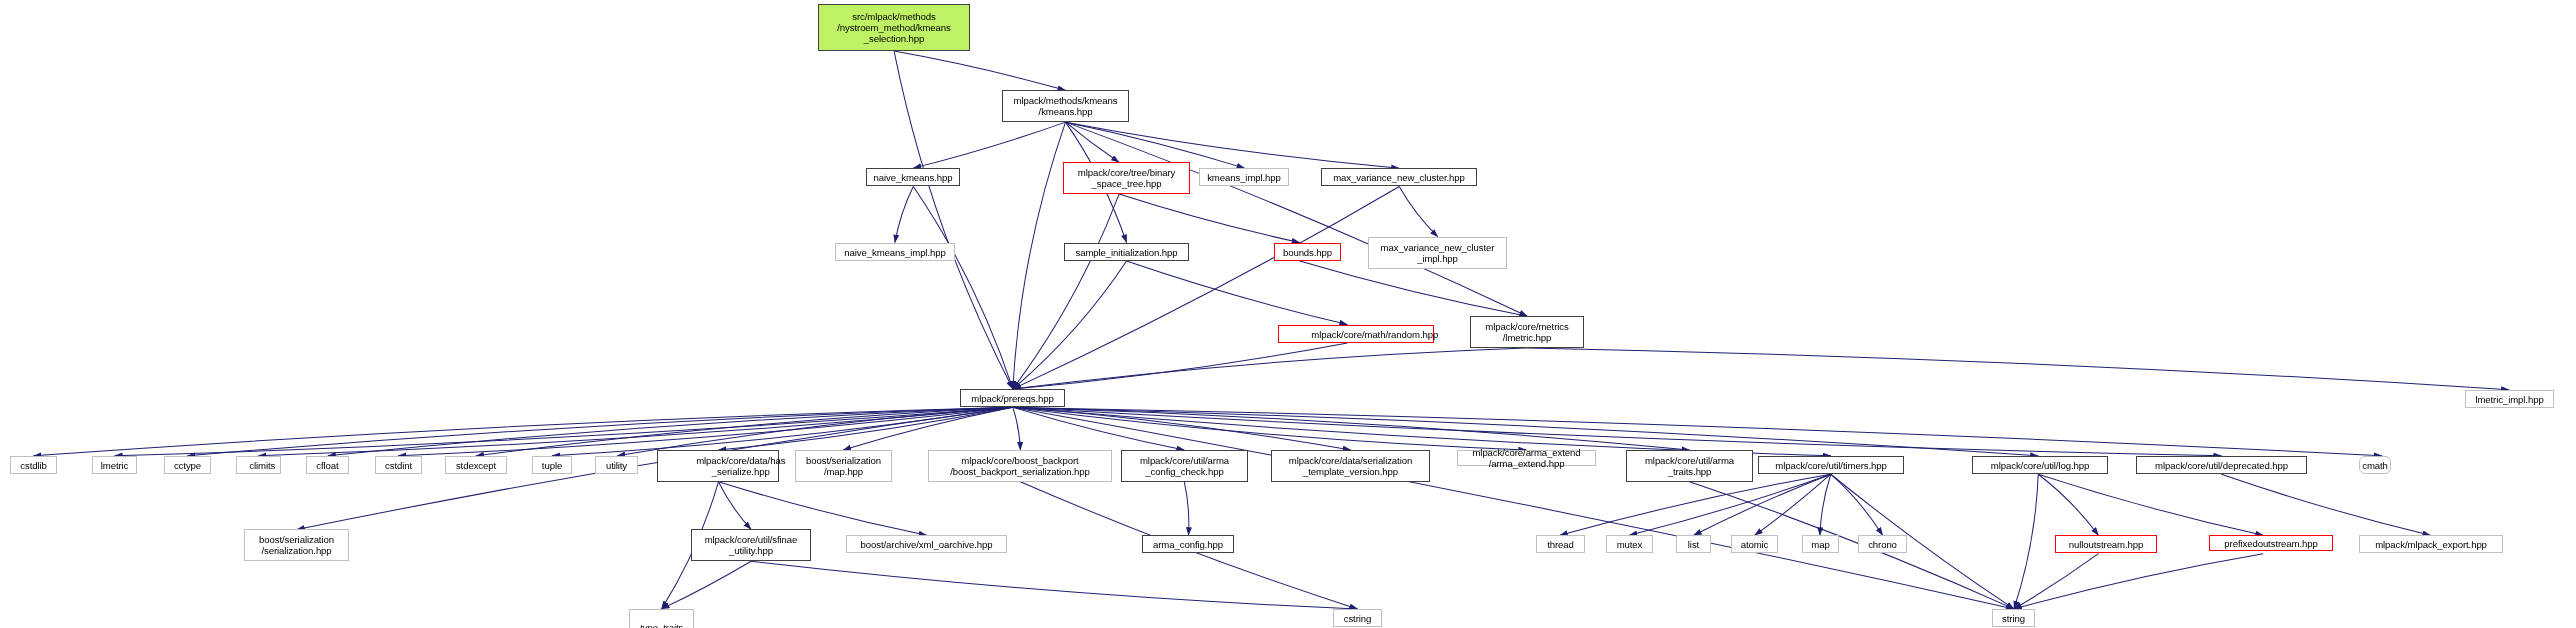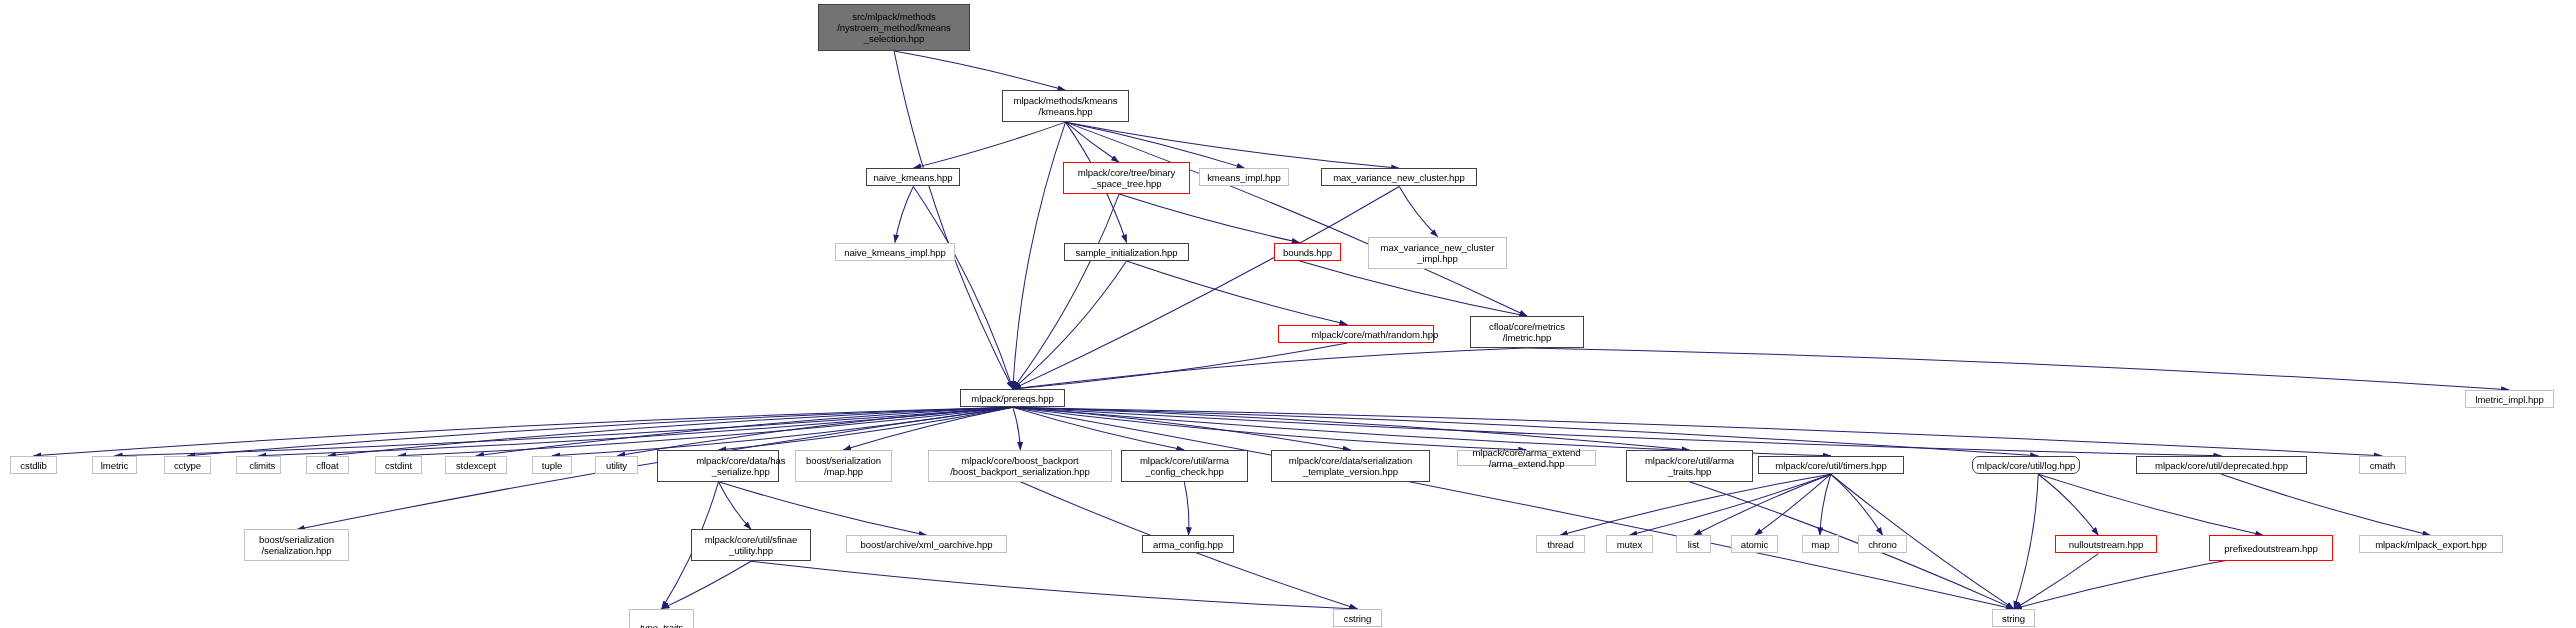--- a/index.html
+++ b/index.html
@@ -44,21 +44,21 @@
   }
   .node.bold {
     border: 1.3px solid #404040;
   }
   .node.red {
     border: 1.3px solid #ff0000;
     margin-left: 8px;
   }
   .node.root {
     border: 1.3px solid #404040;
-    background: #737373;
+    background: #bef264;
   }
 </style>
 </head>
 <body>
 
 <div id="graph">
   <svg id="edges" viewBox="0 0 3080 752" width="2576" height="629">
     <defs>
       <marker id="arrow" markerWidth="9" markerHeight="9" refX="8" refY="3" orient="auto" markerUnits="strokeWidth">
         <path d="M0,0 L0,6 L8.5,3 z" fill="#1f1f70"></path>
@@ -141,21 +141,21 @@
       <div class="node red" style="left: 1055px; top: 162px; width: 127px; height: 32px;">mlpack/core/tree/binary
 _space_tree.hpp</div>
       <div class="node" style="left: 1199px; top: 168px; width: 90px; height: 18.4px;">kmeans_impl.hpp</div>
       <div class="node bold" style="left: 1321px; top: 168px; width: 156px; height: 18.4px;">max_variance_new_cluster.hpp</div>
       <div class="node" style="left: 835px; top: 243px; width: 120px; height: 18.4px;">naive_kmeans_impl.hpp</div>
       <div class="node bold" style="left: 1064px; top: 243px; width: 125px; height: 18.4px;">sample_initialization.hpp</div>
       <div class="node red" style="left: 1266px; top: 243px; width: 67px; height: 18.4px;">bounds.hpp</div>
       <div class="node" style="left: 1368px; top: 237px; width: 139px; height: 32px;">max_variance_new_cluster
 _impl.hpp</div>
       <div class="node red" style="left: 1270px; top: 325px; width: 156px; height: 18.4px; padding-left: 40px;">mlpack/core/math/random.hpp</div>
-      <div class="node bold" style="left: 1470px; top: 316px; width: 114px; height: 32px;">cfloat/core/metrics
+      <div class="node bold" style="left: 1470px; top: 316px; width: 114px; height: 32px;">mlpack/core/metrics
 /lmetric.hpp</div>
       <div class="node" style="left: 2465px; top: 390px; width: 89px; height: 18.4px;">lmetric_impl.hpp</div>
       <div class="node bold" style="left: 960px; top: 389px; width: 105px; height: 18.4px;">mlpack/prereqs.hpp</div>
       <div class="node" style="left: 10px; top: 456px; width: 47px; height: 18.4px;">cstdlib</div>
       <div class="node" style="left: 92px; top: 456px; width: 45px; height: 18.4px;">lmetric</div>
       <div class="node" style="left: 164px; top: 456px; width: 47px; height: 18.4px;">cctype</div>
       <div class="node" style="left: 236px; top: 456px; width: 45px; height: 18.4px; padding-left: 10px;">climits</div>
       <div class="node" style="left: 306px; top: 456px; width: 43px; height: 18.4px;">cfloat</div>
       <div class="node" style="left: 375px; top: 456px; width: 47px; height: 18.4px;">cstdint</div>
       <div class="node" style="left: 445px; top: 456px; width: 62px; height: 18.4px;">stdexcept</div>
@@ -169,36 +169,36 @@
 /boost_backport_serialization.hpp</div>
       <div class="node bold" style="left: 1121px; top: 450px; width: 127px; height: 32px;">mlpack/core/util/arma
 _config_check.hpp</div>
       <div class="node bold" style="left: 1271px; top: 450px; width: 159px; height: 32px;">mlpack/core/data/serialization
 _template_version.hpp</div>
       <div class="node" style="left: 1457px; top: 450px; width: 139px; height: 16px;">mlpack/core/arma_extend
 /arma_extend.hpp</div>
       <div class="node bold" style="left: 1626px; top: 450px; width: 127px; height: 32px;">mlpack/core/util/arma
 _traits.hpp</div>
       <div class="node bold" style="left: 1758px; top: 456px; width: 146px; height: 18.4px;">mlpack/core/util/timers.hpp</div>
-      <div class="node bold" style="left: 1972px; top: 456px; width: 108px; height: 18.4px; border-radius: 7px;">mlpack/core/util/log.hpp</div>
+      <div class="node bold" style="left: 1972px; top: 456px; width: 136px; height: 18.4px;">mlpack/core/util/log.hpp</div>
       <div class="node bold" style="left: 2136px; top: 456px; width: 171px; height: 18.4px;">mlpack/core/util/deprecated.hpp</div>
-      <div class="node" style="left: 2359px; top: 456px; width: 47px; height: 18.4px;">cmath</div>
+      <div class="node" style="left: 2359px; top: 456px; width: 32px; height: 18.4px; border-radius: 6px;">cmath</div>
       <div class="node" style="left: 244px; top: 529px; width: 105px; height: 32px;">boost/serialization
 /serialization.hpp</div>
       <div class="node bold" style="left: 691px; top: 529px; width: 120px; height: 32px;">mlpack/core/util/sfinae
 _utility.hpp</div>
       <div class="node" style="left: 846px; top: 535px; width: 161px; height: 18.4px;">boost/archive/xml_oarchive.hpp</div>
       <div class="node bold" style="left: 1142px; top: 535px; width: 92px; height: 18.4px;">arma_config.hpp</div>
       <div class="node" style="left: 1536px; top: 535px; width: 49px; height: 18.4px;">thread</div>
       <div class="node" style="left: 1606px; top: 535px; width: 47px; height: 18.4px;">mutex</div>
       <div class="node" style="left: 1676px; top: 535px; width: 35px; height: 18.4px;">list</div>
       <div class="node" style="left: 1731px; top: 535px; width: 47px; height: 18.4px;">atomic</div>
       <div class="node" style="left: 1802px; top: 535px; width: 37px; height: 18.4px;">map</div>
       <div class="node" style="left: 1858px; top: 535px; width: 49px; height: 18.4px;">chrono</div>
       <div class="node red" style="left: 2047px; top: 535px; width: 102px; height: 18.4px;">nulloutstream.hpp</div>
-      <div class="node red" style="left: 2201px; top: 535px; width: 124px; height: 26px;">prefixedoutstream.hpp</div>
+      <div class="node red" style="left: 2201px; top: 535px; width: 124px; height: 16px;">prefixedoutstream.hpp</div>
       <div class="node" style="left: 2359px; top: 535px; width: 144px; height: 18.4px;">mlpack/mlpack_export.hpp</div>
       <div class="node" style="left: 629px; top: 609px; width: 65px; height: 36px; font-style: italic;">type_traits</div>
       <div class="node" style="left: 1333px; top: 609px; width: 49px; height: 18.4px;">cstring</div>
       <div class="node" style="left: 1992px; top: 609px; width: 43px; height: 18.4px;">string</div>
     </div>
 </div>
 
 
 </body></html>

